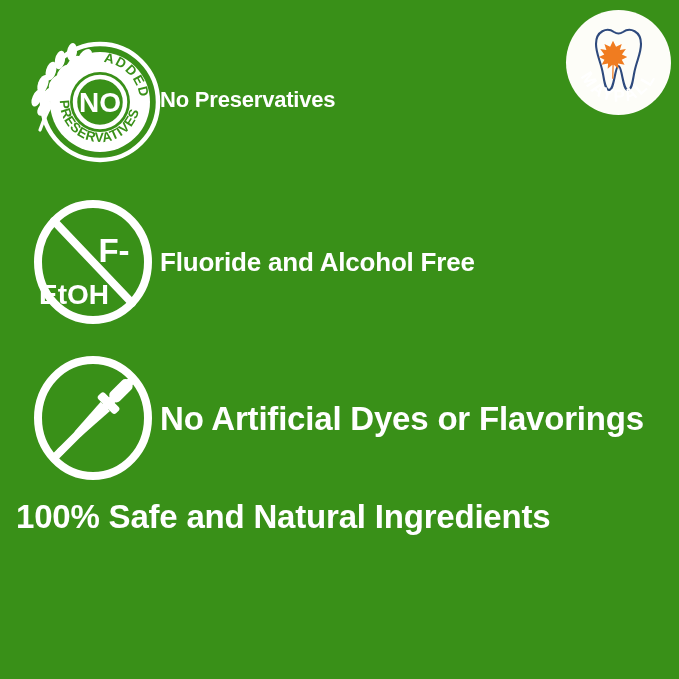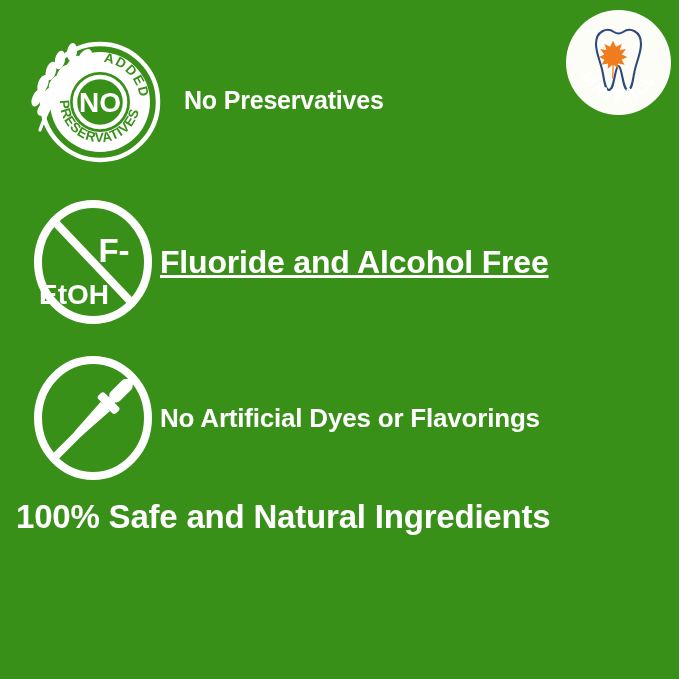--- a/index.html
+++ b/index.html
@@ -68,23 +68,23 @@
   .feature-icon svg { display: block; overflow: visible; }
 
   .feature-label {
     color: #ffffff;
     font-weight: bold;
     letter-spacing: -0.2px;
     white-space: nowrap;
     line-height: 1;
     margin-left: -6px;
   }
-  .feature-row[data-row="0"] .feature-label { font-size: 25px; padding-left: 24px; }
-  .feature-row[data-row="1"] .feature-label { font-size: 32px; text-decoration: underline; }
-  .feature-row[data-row="2"] .feature-label { font-size: 26px; }
+  .feature-row[data-row="0"] .feature-label { font-size: 22px; }
+  .feature-row[data-row="1"] .feature-label { font-size: 26px; }
+  .feature-row[data-row="2"] .feature-label { font-size: 33px; }
   .feature-row[data-row="3"] .feature-label { font-size: 33px; margin-left: -10px; }
 
   .arc-text {
     font-family: "Liberation Sans", sans-serif;
     font-weight: bold;
     fill: #ffffff;
   }
 </style>
 </head>
 <body>

